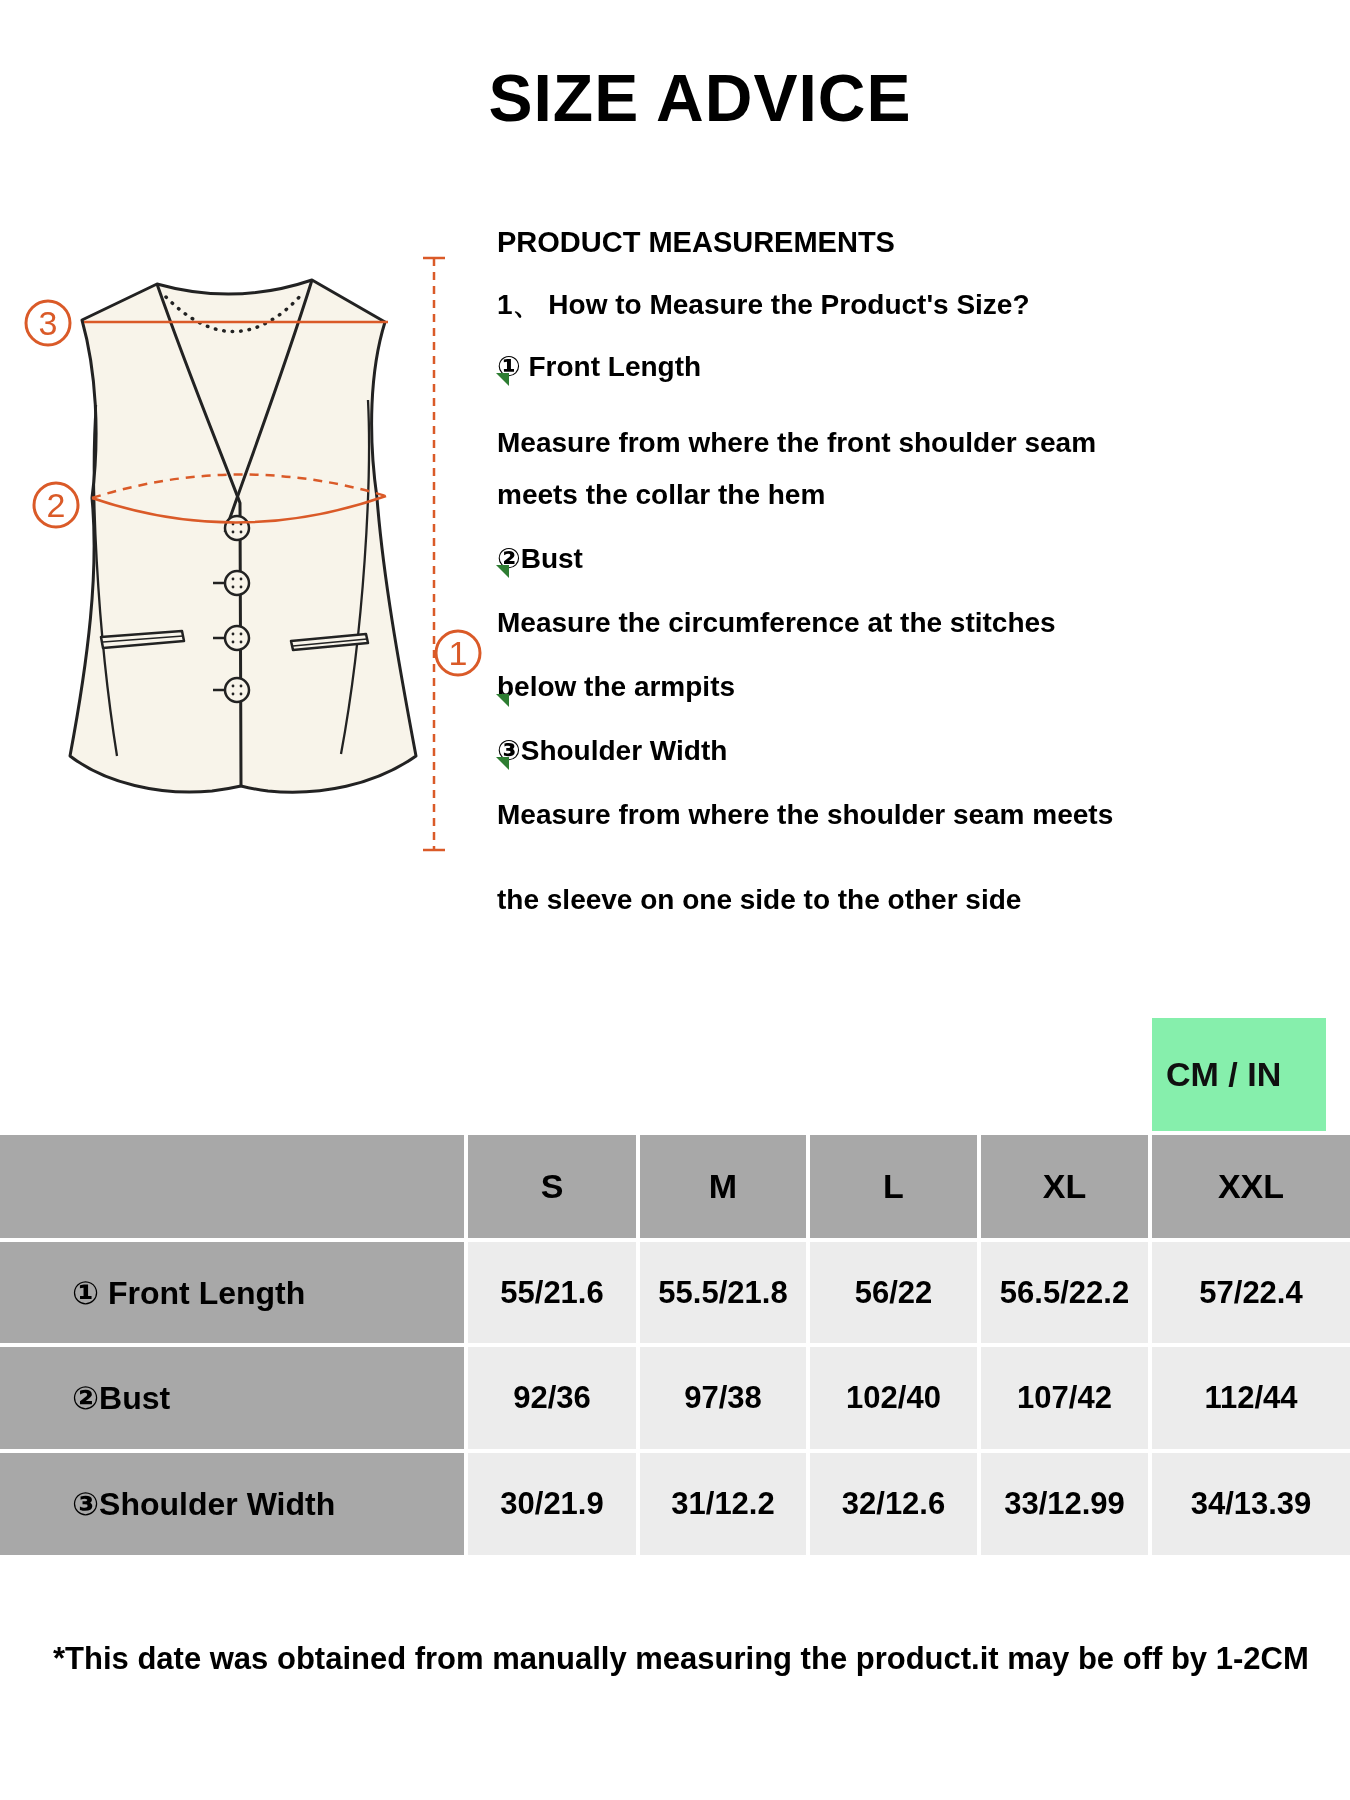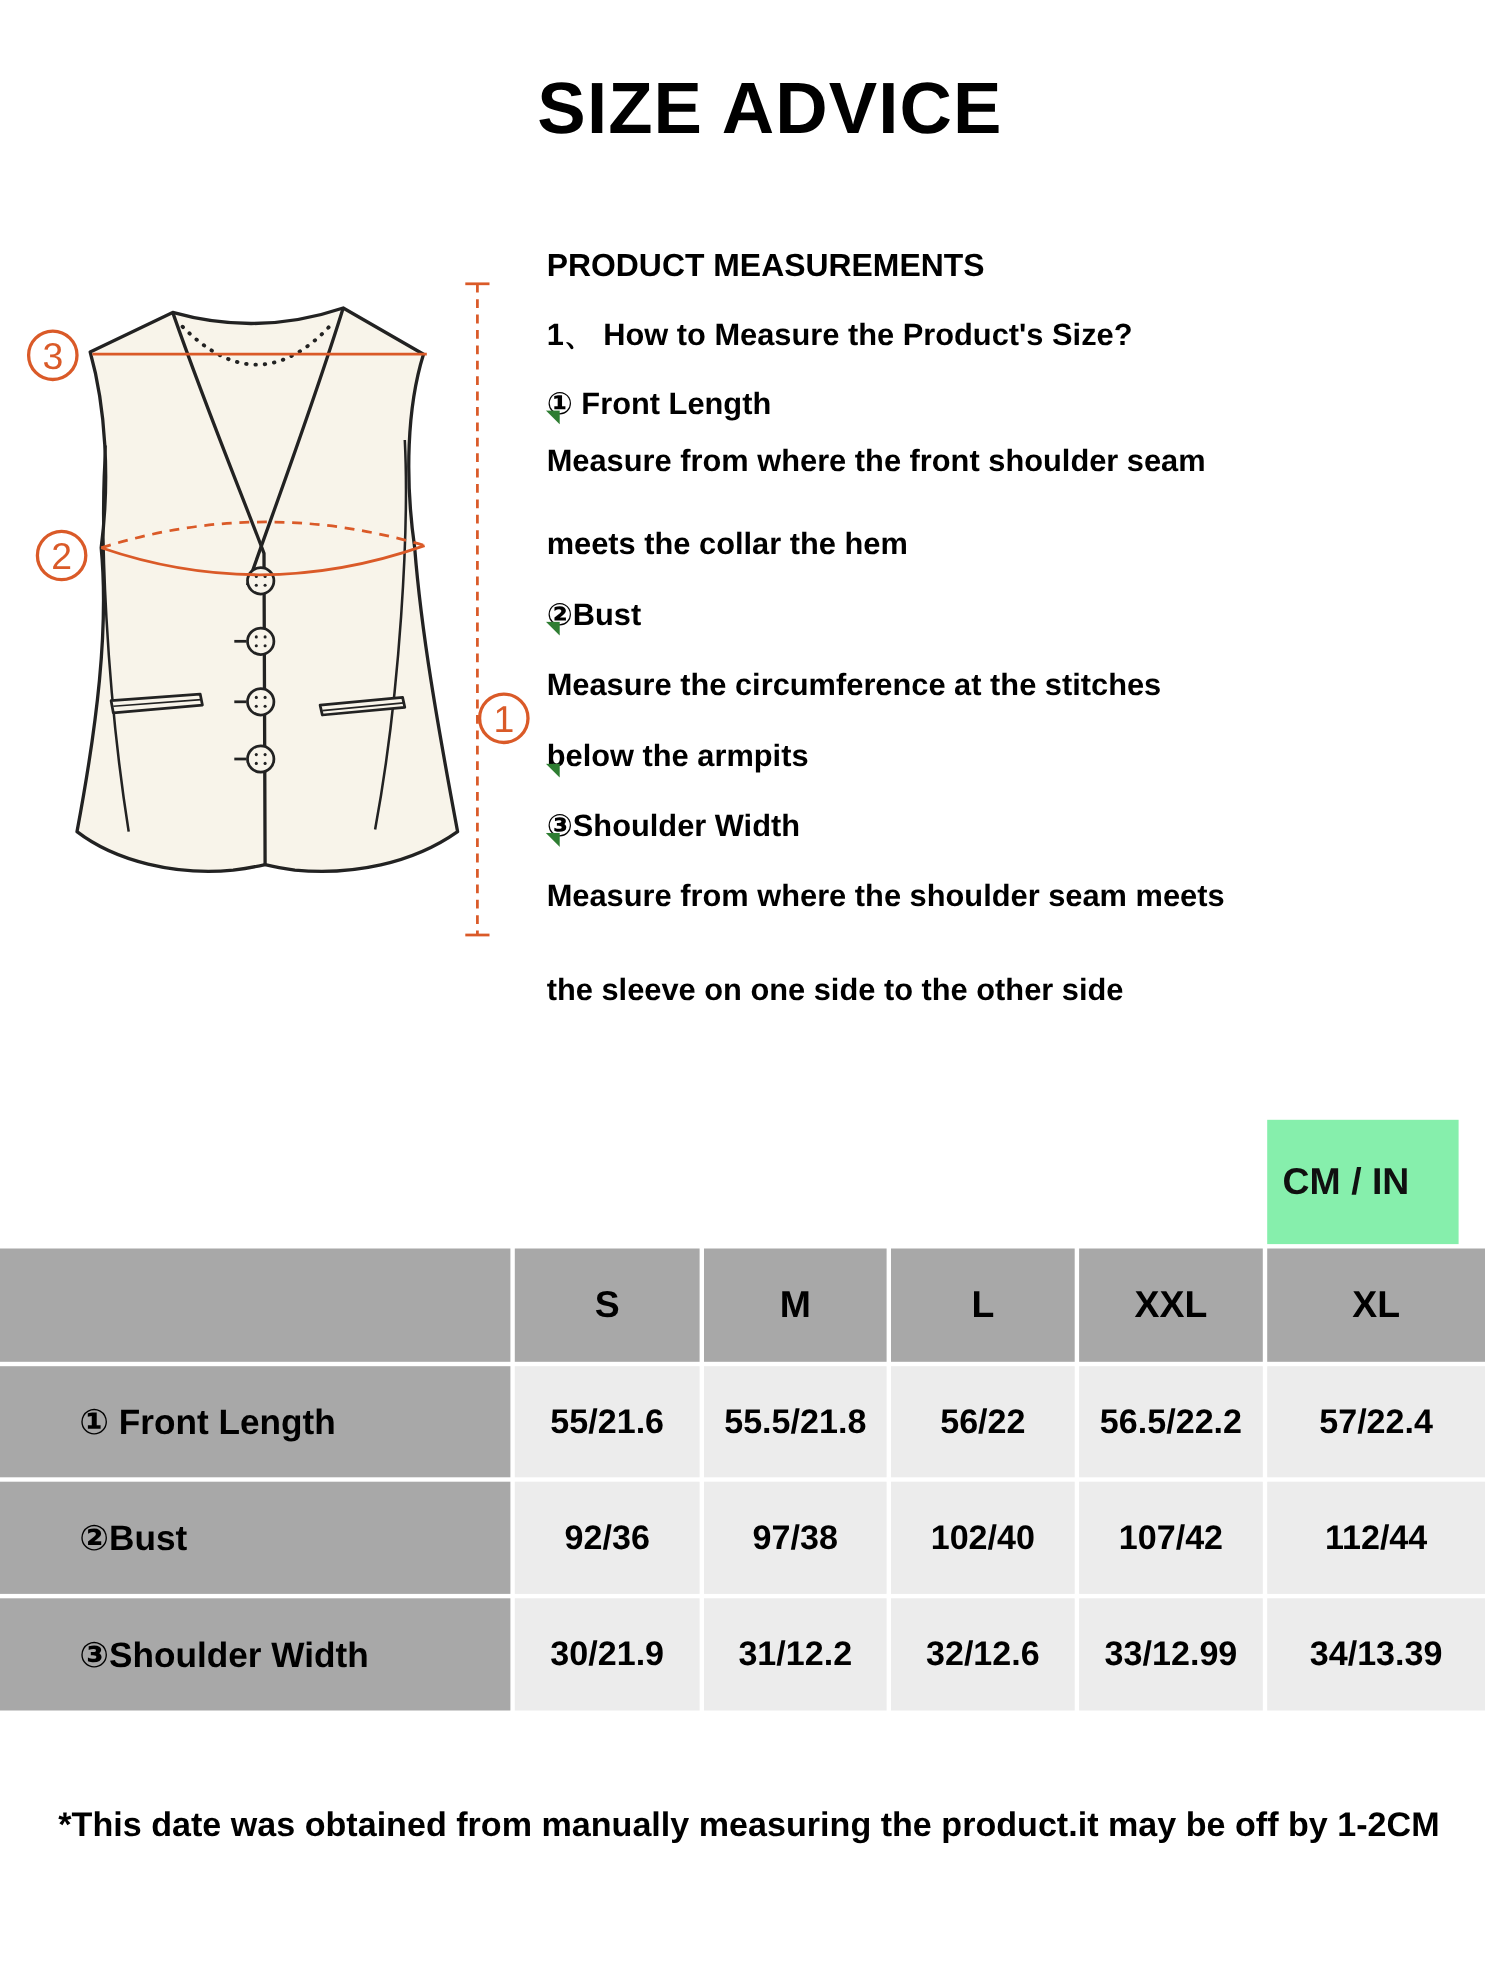--- a/index.html
+++ b/index.html
@@ -6,21 +6,21 @@
   #page{position:relative;width:1350px;height:1800px;background:#ffffff;overflow:hidden;
         font-family:"Liberation Sans","DejaVu Sans",sans-serif;color:#000;}
   .abs{position:absolute;}
   
   .page-title{left:380px;top:60px;width:640px;text-align:center;font-size:66px;font-weight:700;letter-spacing:1px;}
   
   .ins{left:497px;white-space:nowrap;font-weight:700;font-size:28px;line-height:30px;margin-top:24px;}
   .ins-heading{top:203px;font-size:29px;}
   .l-howto{top:266px;}
   .l-s1{top:328px;}
-  .l-s1d1{top:380px;}
+  .l-s1d1{top:404px;}
   .l-s1d2{top:456px;}
   .l-s2{top:520px;}
   .l-s2d1{top:584px;}
   .l-s2d2{top:648px;}
   .l-s3{top:712px;}
   .l-s3d1{top:776px;}
   .l-s3d2{top:861px;}
   .tri{position:absolute;left:496px;width:13px;height:13px;background:#2e7d32;
        clip-path:polygon(0 0,100% 0,100% 100%);}
   .t1{top:373px;} .t2{top:565px;} .t3{top:694px;} .t4{top:757px;}
@@ -141,22 +141,22 @@
   <div class="abs ins l-s3d1">Measure from where the shoulder seam meets</div>
   <div class="abs ins l-s3d2">the sleeve on one side to the other side</div>
 
   <div class="abs cmin-badge">CM / IN</div>
 
   <div class="abs size-table">
     <div class="cell head"></div>
     <div class="cell head">S</div>
     <div class="cell head">M</div>
     <div class="cell head">L</div>
+    <div class="cell head">XL</div>
     <div class="cell head">XXL</div>
-    <div class="cell head">XL</div>
 
     <div class="cell label">① Front Length</div>
     <div class="cell val">55/21.6</div>
     <div class="cell val">55.5/21.8</div>
     <div class="cell val">56/22</div>
     <div class="cell val">56.5/22.2</div>
     <div class="cell val">57/22.4</div>
 
     <div class="cell label">②Bust</div>
     <div class="cell val">92/36</div>

